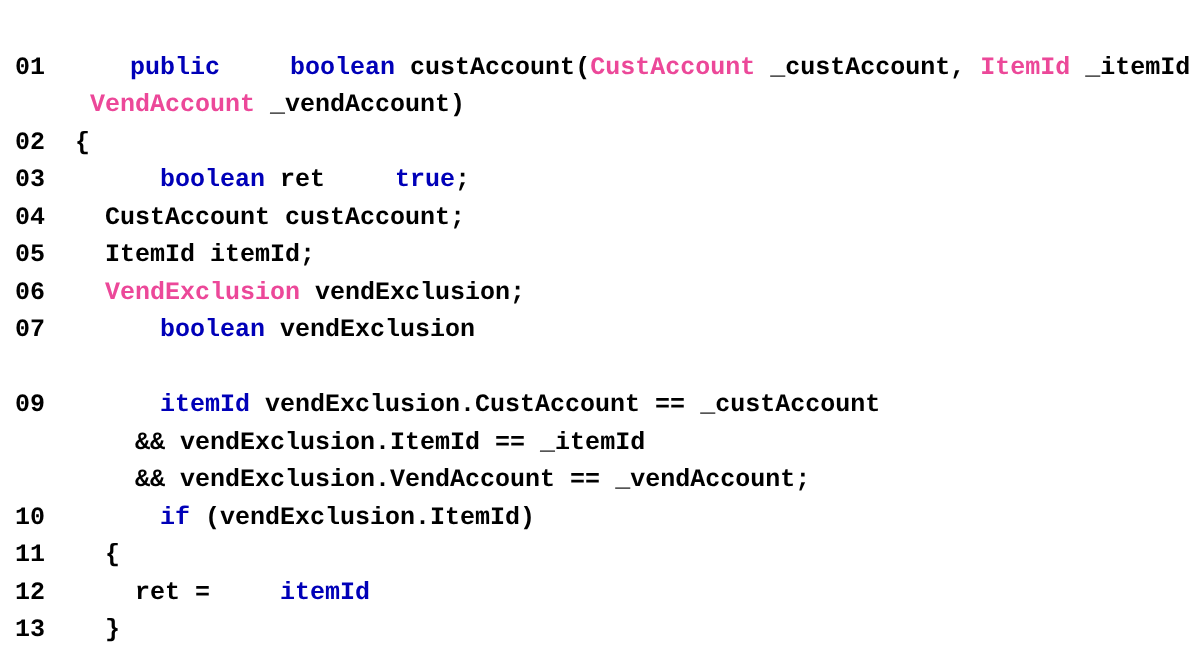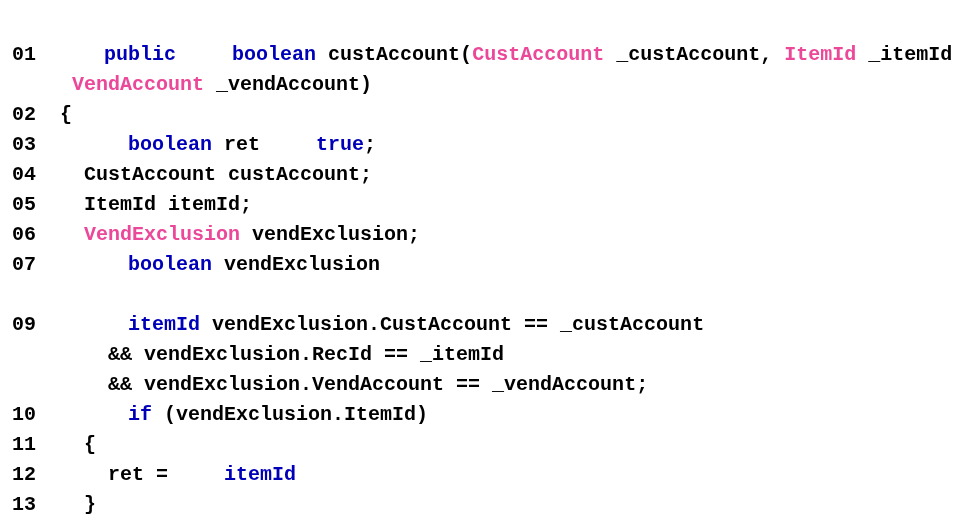--- a/index.html
+++ b/index.html
@@ -36,21 +36,21 @@
 <span><span class="ln">01</span> <span class="kw">public</span> <span class="kw">boolean</span> <span class="nm">custAccount</span><span class="nm">(</span><span class="type">CustAccount</span> <span class="nm">_custAccount</span><span class="nm">,</span> <span class="type">ItemId</span> <span class="nm">_itemId</span><span class="nm">,</span>
      <span class="type">VendAccount</span> <span class="nm">_vendAccount</span><span class="nm">)</span></span>
 <span><span class="ln">02</span> <span class="nm">{</span></span>
 <span><span class="ln">03</span>   <span class="kw">boolean</span> <span class="nm">ret</span> <span class="kw">true</span><span class="nm">;</span></span>
 <span><span class="ln">04</span>   <span class="nm">CustAccount custAccount;</span></span>
 <span><span class="ln">05</span>   <span class="nm">ItemId itemId;</span></span>
 <span><span class="ln">06</span>   <span class="type">VendExclusion</span> <span class="nm">vendExclusion;</span></span>
 <span><span class="ln">07</span>   <span class="kw">boolean</span> <span class="nm">vendExclusion</span></span>
 
 <span><span class="ln">09</span>   <span class="kw">itemId</span> <span class="nm">vendExclusion.CustAccount == _custAccount</span>
-        <span class="nm">&amp;&amp;</span> <span class="nm">vendExclusion.RecId == _itemId</span>
+        <span class="nm">&amp;&amp;</span> <span class="nm">vendExclusion.ItemId == _itemId</span>
         <span class="nm">&amp;&amp;</span> <span class="nm">vendExclusion.VendAccount == _vendAccount;</span></span>
 <span><span class="ln">10</span>   <span class="kw">if</span> <span class="nm">(vendExclusion.ItemId)</span></span>
 <span><span class="ln">11</span>   <span class="nm">{</span></span>
 <span><span class="ln">12</span>     <span class="nm">ret = </span><span class="kw">itemId</span></span>
 <span><span class="ln">13</span>   <span class="nm">}</span></span>
 
 
 </div>
 
 </body></html>

